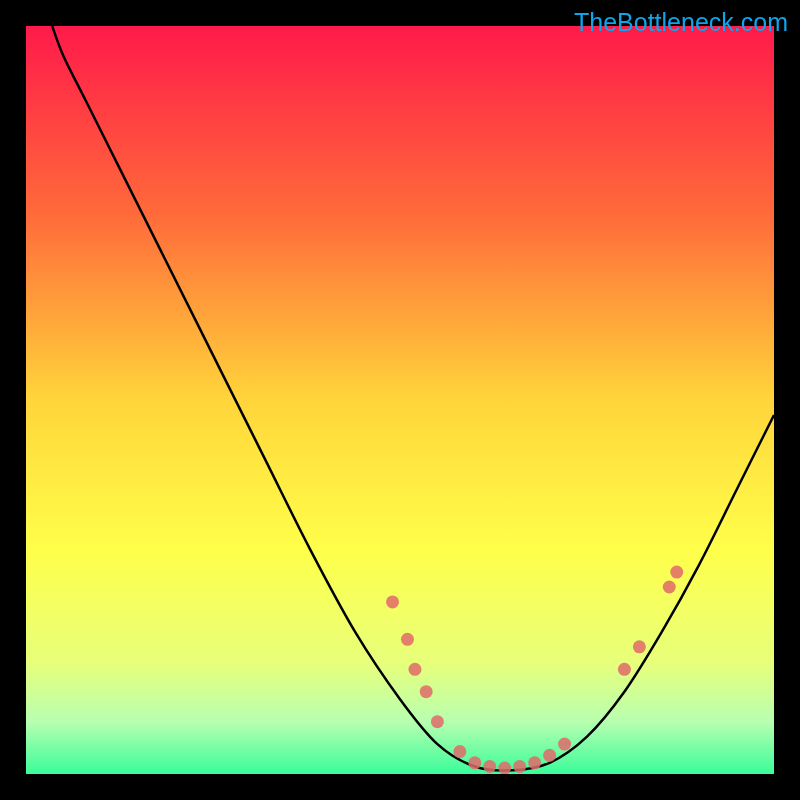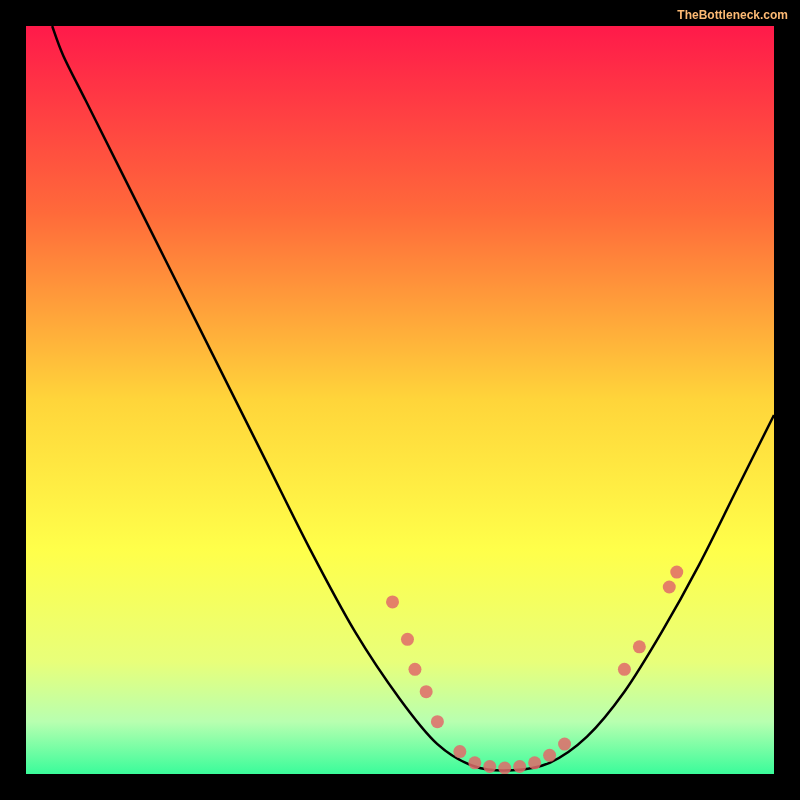--- a/index.html
+++ b/index.html
@@ -1,17 +1,17 @@
 <!DOCTYPE html>
 <html><head>
 <meta charset="utf-8">
 <style>
   * { margin: 0; padding: 0; box-sizing: border-box; }
   body { width: 800px; height: 800px; background: #000; position: relative; font-family: Arial, sans-serif; }
-  .watermark { position: absolute; top: 8px; right: 12px; color: #fdba74; font-size: 12px; font-weight: 700; z-index: 10; }
+  .watermark { position: absolute; top: 8px; right: 12px; color: #0ea5e9; font-size: 25px; font-weight: 400; z-index: 10; }
   .plot-area { position: absolute; left: 26px; top: 26px; width: 748px; height: 748px; }
   .gradient-bg { position: absolute; left: 0; top: 0; width: 100%; height: 100%; }
   .curve-svg { position: absolute; left: 0; top: 0; width: 100%; height: 100%; }
 </style>
 </head>
 <body>
 
 <div class="watermark">TheBottleneck.com</div>
 
 <div class="plot-area">

